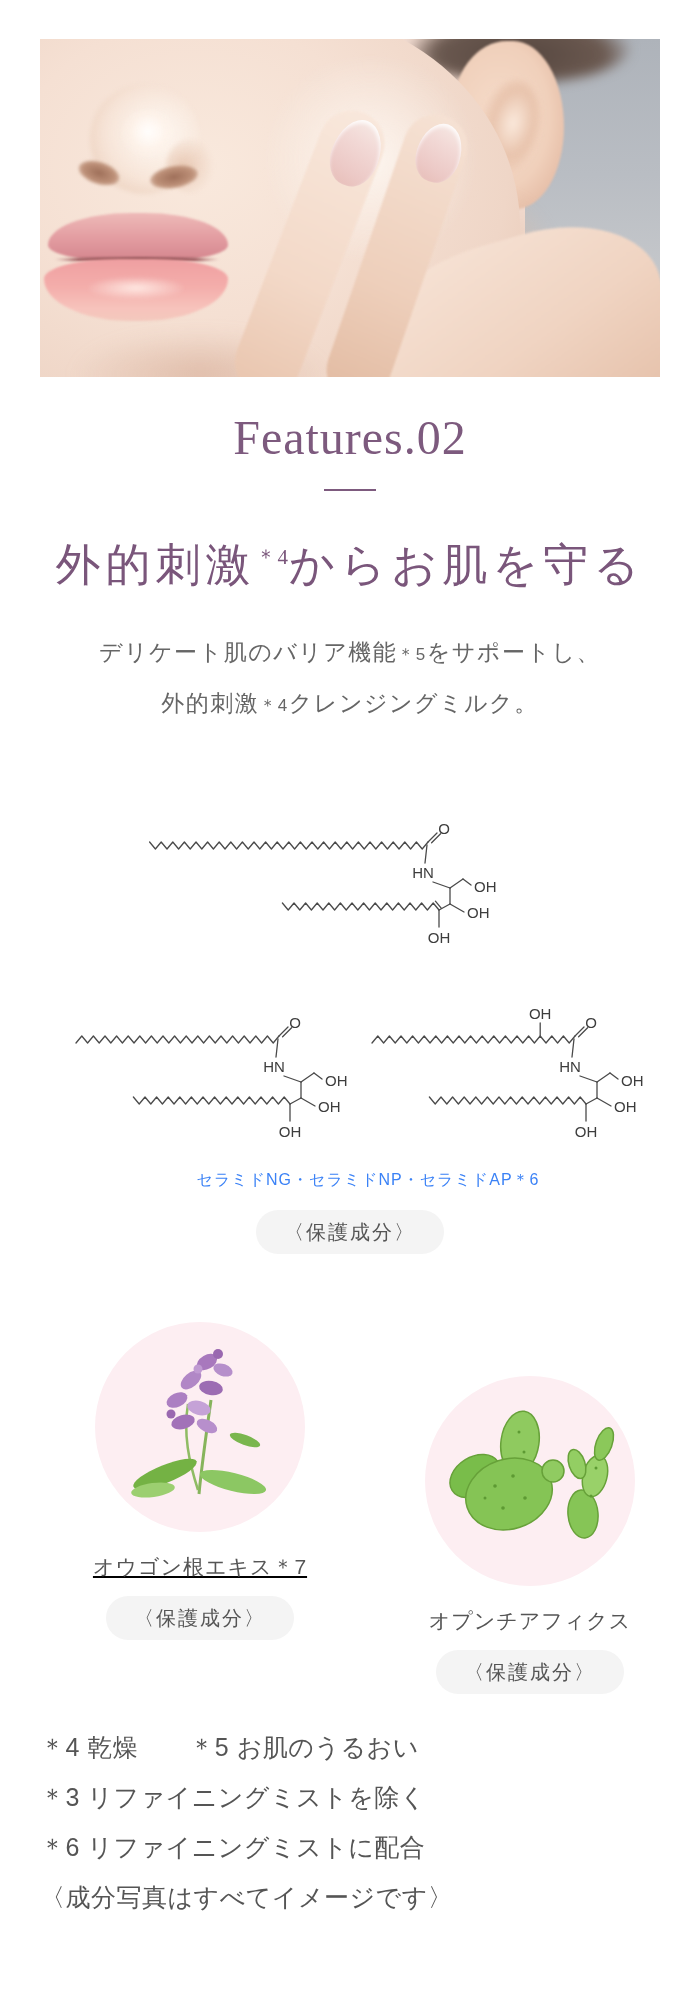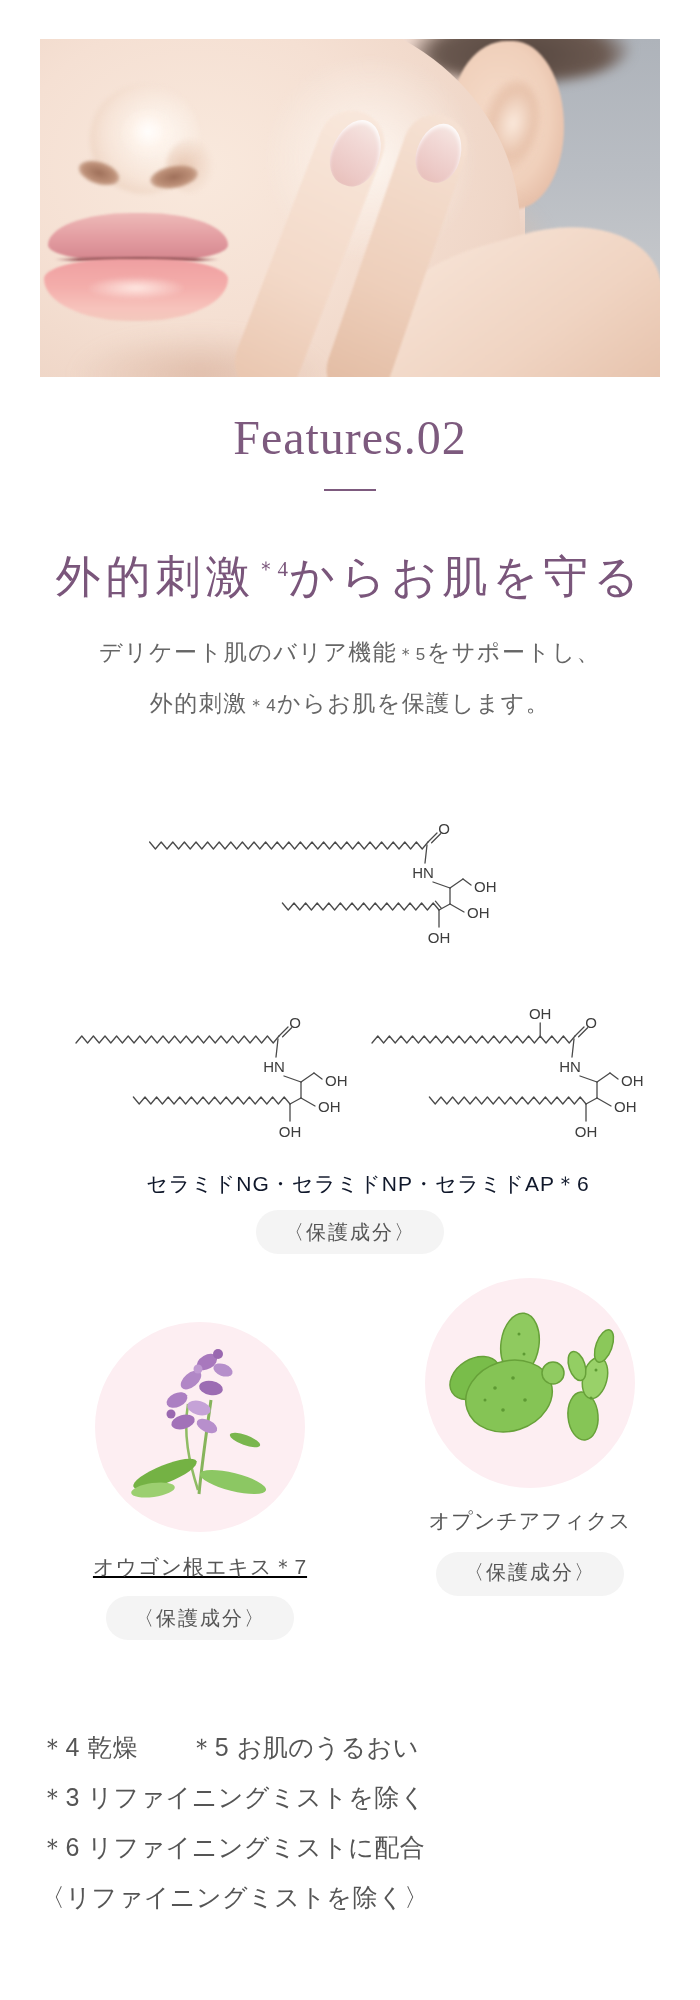--- a/index.html
+++ b/index.html
@@ -81,29 +81,29 @@
 
   
   svg.molecule{position:absolute;overflow:visible;}
   #mol-ng{left:140px;top:817px;}
   #mol-np{left:58px;top:994px;}
   #mol-ap{left:368px;top:994px;}
   svg.molecule line,svg.molecule polyline{stroke:#4a4a4a;stroke-width:1.3;fill:none;stroke-linecap:round;stroke-linejoin:round;}
   svg.molecule text{fill:#3d3d3d;font-family:"Liberation Sans","DejaVu Sans",sans-serif;font-size:15px;}
 
   .cera-caption{position:absolute;left:0;right:0;top:1170px;text-align:center;
-         font-size:21px;color:#0f172a;letter-spacing:1px;padding-left:36px;}
+         font-size:16px;color:#3b82f6;letter-spacing:1px;padding-left:36px;}
   .badge-row{position:absolute;left:0;right:0;top:1210px;text-align:center;}
   .pill{display:inline-block;background:#f4f4f4;color:#555555;font-size:20px;line-height:44px;
         padding:0 28px;border-radius:22px;letter-spacing:2px;}
 
   
   .ing-col{position:absolute;width:280px;text-align:center;}
   #ing-left{left:60px;top:1322px;text-decoration:underline;}
-  #ing-right{left:390px;top:1278px;font-family:Liberation Mono, monospace;}
+  #ing-right{left:390px;top:1376px;}
   .ing-circle{width:210px;height:210px;margin:0 auto;display:block;}
   .ing-name{margin-top:10px;font-size:21px;color:#555555;line-height:50px;letter-spacing:1px;}
   .ing-col .pill{margin-top:4px;}
 
   
   .footnotes{position:absolute;left:40px;top:1722px;font-size:25px;color:#555555;
              line-height:50px;letter-spacing:.5px;}
 </style>
 </head>
 <body>
@@ -134,25 +134,25 @@
     </div>
     <div class="hand"></div>
     <div class="finger f1"></div>
     <div class="finger f2"></div>
     <div class="nail na1"></div>
     <div class="nail na2"></div>
   </div>
 
   <div class="kicker">Features.02</div>
   <div class="divider"></div>
-  <h1 class="title" style="margin:16px;"><span>外的刺激</span><sup>＊4</sup><span>からお肌を守る</span></h1>
+  <h1 class="title" style="margin:4px;"><span>外的刺激</span><sup>＊4</sup><span>からお肌を守る</span></h1>
 
   <div class="intro">
     <div><span>デリケート肌のバリア機能</span><span class="mark">＊5</span><span>をサポートし、</span></div>
-    <div><span>外的刺激</span><span class="mark">＊4</span><span>からお肌を保護します。</span></div>
+    <div><span>外的刺激</span><span class="mark">＊4</span><span>クレンジングミルク。</span></div>
   </div>
 
   <svg id="mol-ng" class="molecule" width="385" height="132">
       <polyline points="288,25 282.2,32 276.4,25 270.6,32 264.8,25 259,32 253.2,25 247.4,32 241.6,25 235.8,32 230,25 224.2,32 218.4,25 212.60000000000002,32 206.8,25 201,32 195.2,25 189.4,32 183.60000000000002,25 177.8,32 172,25 166.2,32 160.4,25 154.6,32 148.8,25 143,32 137.20000000000002,25 131.4,32 125.6,25 119.80000000000001,32 114,25 108.20000000000002,32 102.4,25 96.6,32 90.80000000000001,25 85,32 79.20000000000002,25 73.4,32 67.6,25 61.80000000000001,32 56,25 50.20000000000002,32 44.400000000000006,25 38.599999999999994,32 32.80000000000001,25 27,32 21.19999999999999,25 15.400000000000034,32 9.600000000000023,25 "></polyline>
       <polyline points="299,93 293.2,86 287.4,93 281.6,86 275.8,93 270,86 264.2,93 258.4,86 252.6,93 246.8,86 241,93 235.2,86 229.4,93 223.60000000000002,86 217.8,93 212,86 206.2,93 200.4,86 194.60000000000002,93 188.8,86 183,93 177.2,86 171.4,93 165.6,86 159.8,93 154,86 148.20000000000002,93 142.4,86 "></polyline>
       <line x1="288" y1="25" x2="297" y2="16"></line>
       <line x1="291.6" y1="25.8" x2="300.6" y2="16.8"></line>
       <text x="304" y="17" text-anchor="middle">O</text>
       <line x1="287" y1="28" x2="285" y2="46"></line>
       <text x="283" y="61" text-anchor="middle">HN</text>
@@ -271,16 +271,16 @@
     <div class="ing-name">
       <div>オプンチアフィクス</div>
     </div>
     <span class="pill">〈保護成分〉</span>
   </div>
 
   <div class="footnotes">
     <div>＊4 乾燥　　＊5 お肌のうるおい</div>
     <div>＊3 リファイニングミストを除く</div>
     <div>＊6 リファイニングミストに配合</div>
-    <div>〈リファイニングミストを除く〉</div>
+    <div>〈成分写真はすべてイメージです〉</div>
   </div>
 
 </div>
 
 </body></html>

